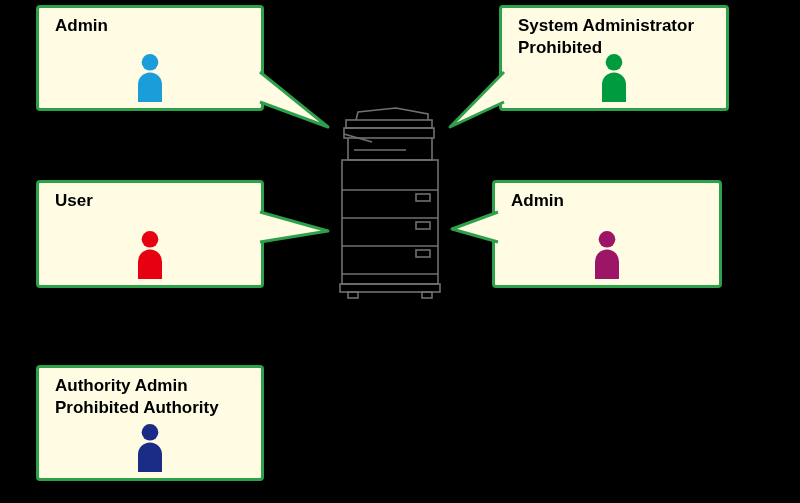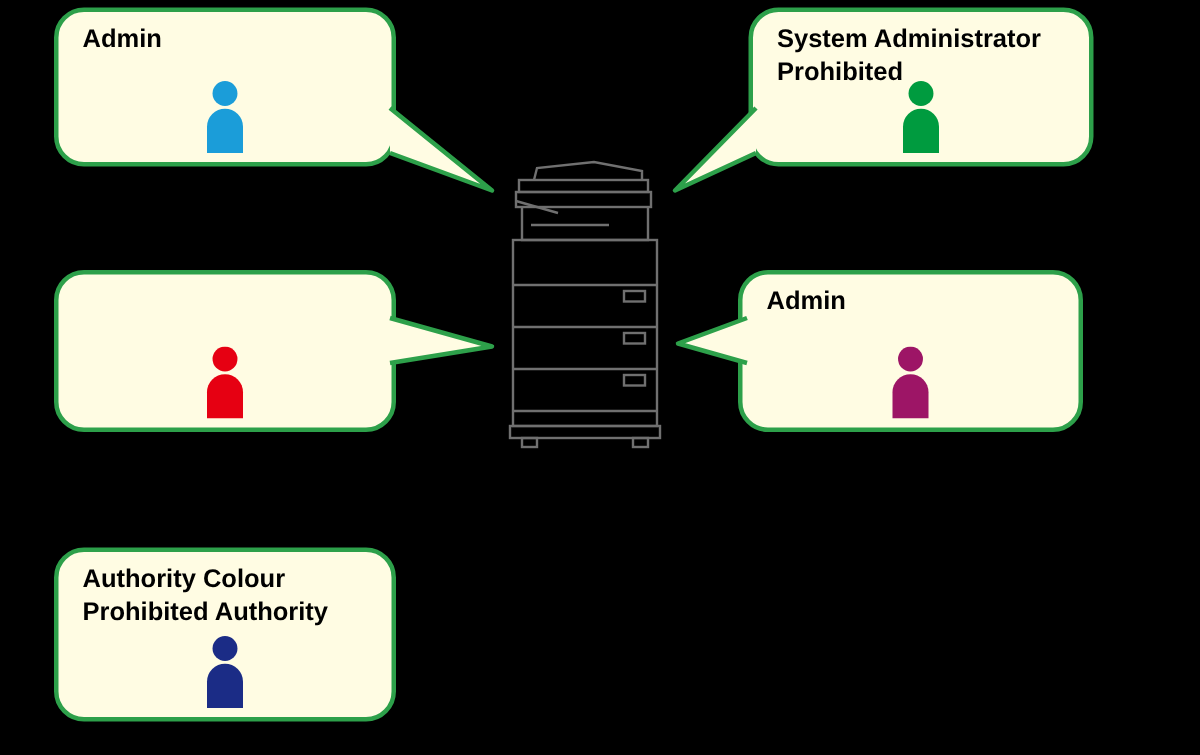--- a/index.html
+++ b/index.html
@@ -12,21 +12,21 @@
     position: relative;
     width: 800px;
     height: 503px;
     background: var(--background, #000);
     overflow: hidden;
   }
   .bubble {
     position: absolute;
     background: var(--bubble-fill, #fffce3);
     border: 3px solid var(--bubble-border, #2da04a);
-    border-radius: 20px;
+    border-radius: 4px;
     z-index: 1;
   }
   .bubble-label {
     font-size: 17px;
     font-weight: bold;
     color: var(--label-text, #000);
     padding: 7px 16px 0 16px;
     line-height: 1.32;
     white-space: pre-line;
   }
@@ -109,20 +109,21 @@
         <circle cx="20" cy="9" r="9"></circle>
         <path d="M7 52 V33 a13 13 0 0 1 26 0 V52 Z"></path>
       </g>
     </svg>
   </div>
   <svg class="tail" style="left:446px; top:68px; width:58px; height:64px;" viewBox="0 0 58 64" aria-hidden="true">
     <path d="M58 4 L4 59 L58 34"></path>
   </svg>
 
   <div class="bubble" style="left:36px; top:180px; width:228px; height:108px;">
+    <div class="bubble-label">User</div>
     <svg class="person" viewBox="0 0 40 52" aria-hidden="true">
       <g fill="#E60012">
         <circle cx="20" cy="9" r="9"></circle>
         <path d="M7 52 V33 a13 13 0 0 1 26 0 V52 Z"></path>
       </g>
     </svg>
   </div>
   <svg class="tail" style="left:260px; top:208px; width:72px; height:40px;" viewBox="0 0 72 40" aria-hidden="true">
     <path d="M0 4 L68 23 L0 34"></path>
   </svg>
@@ -134,21 +135,21 @@
         <circle cx="20" cy="9" r="9"></circle>
         <path d="M7 52 V33 a13 13 0 0 1 26 0 V52 Z"></path>
       </g>
     </svg>
   </div>
   <svg class="tail" style="left:448px; top:208px; width:50px; height:40px;" viewBox="0 0 50 40" aria-hidden="true">
     <path d="M50 4 L4 21 L50 34"></path>
   </svg>
 
   <div class="bubble" style="left:36px; top:365px; width:228px; height:116px;">
-    <div class="bubble-label">Authority Colour
+    <div class="bubble-label">Authority Admin
 Prohibited Authority</div>
     <svg class="person" viewBox="0 0 40 52" aria-hidden="true">
       <g fill="#1B2C86">
         <circle cx="20" cy="9" r="9"></circle>
         <path d="M7 52 V33 a13 13 0 0 1 26 0 V52 Z"></path>
       </g>
     </svg>
   </div>
 
 </div>

